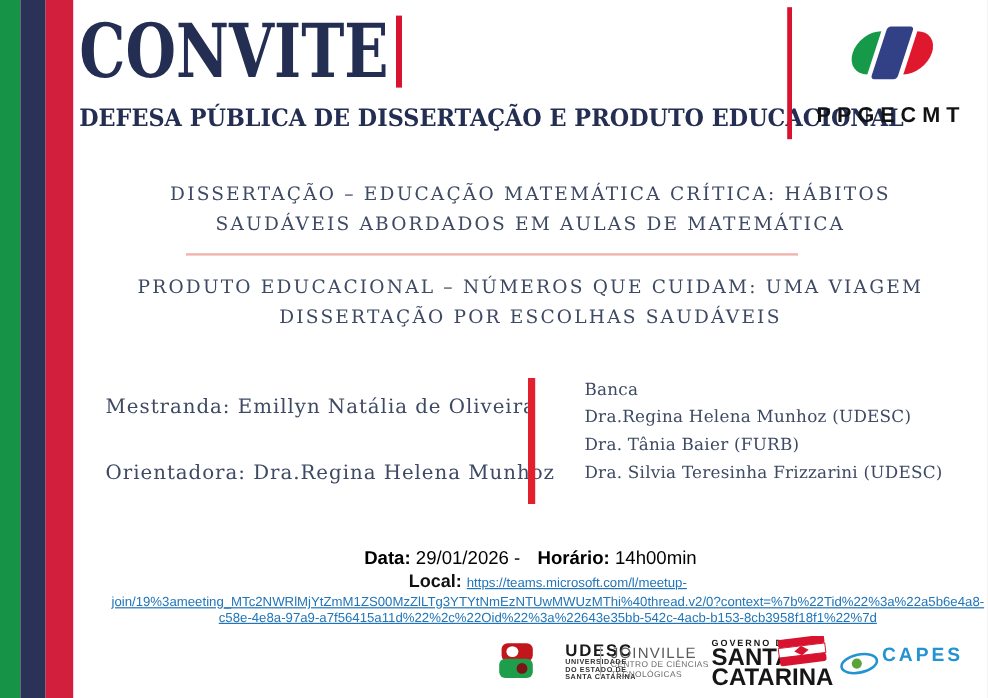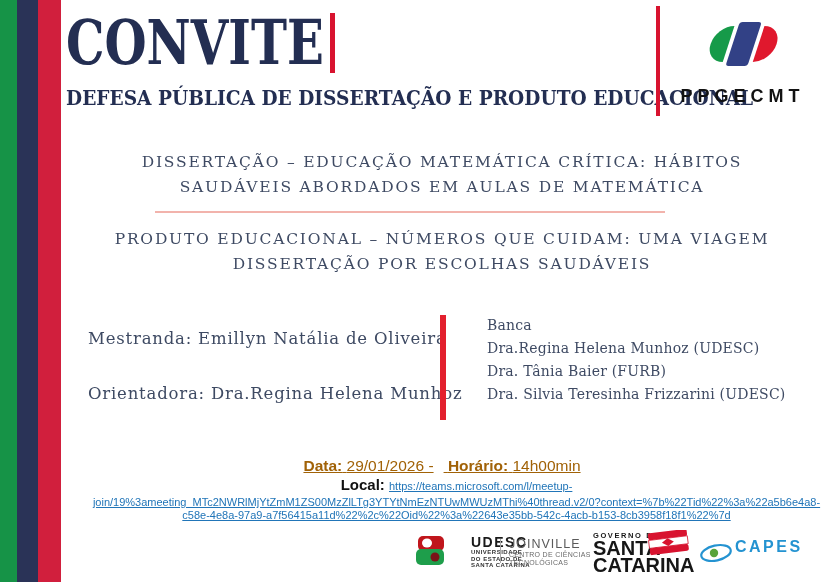--- a/index.html
+++ b/index.html
@@ -36,21 +36,21 @@
   
   .person{position:absolute;left:88px;font-family:"DejaVu Serif", serif;
           font-size:16.5px;letter-spacing:0.8px;color:#3e4a63;white-space:nowrap;}
   .mestranda{top:329px;}
   .orientadora{top:384px;}
   .vbar-mid{position:absolute;left:440px;top:315px;width:6px;height:105px;background:#e3202e;}
   .banca{position:absolute;left:487px;top:314px;font-family:"DejaVu Serif", serif;
          font-size:14px;letter-spacing:0.2px;line-height:23px;color:#3e4a63;white-space:nowrap;}
   
   .dataline{position:absolute;left:61px;right:0;top:457px;text-align:center;
-            font-size:15.5px;color:#a16207;white-space:nowrap;text-decoration:underline;}
+            font-size:15.5px;color:#000000;white-space:nowrap;}
   .dataline .lbl{font-weight:bold;}
   .dataline .val{margin-right:10px;}
   .localline{position:absolute;left:90px;right:0;top:476px;text-align:center;
              font-size:15px;color:#111;white-space:nowrap;}
   .localline .lbl{font-weight:bold;}
   .url{color:#2175b8;text-decoration:underline;font-size:11px;}
   .urlline{position:absolute;left:90px;right:0;text-align:center;white-space:nowrap;}
   .url2{top:492px;}
   .url3{top:505px;}
   

